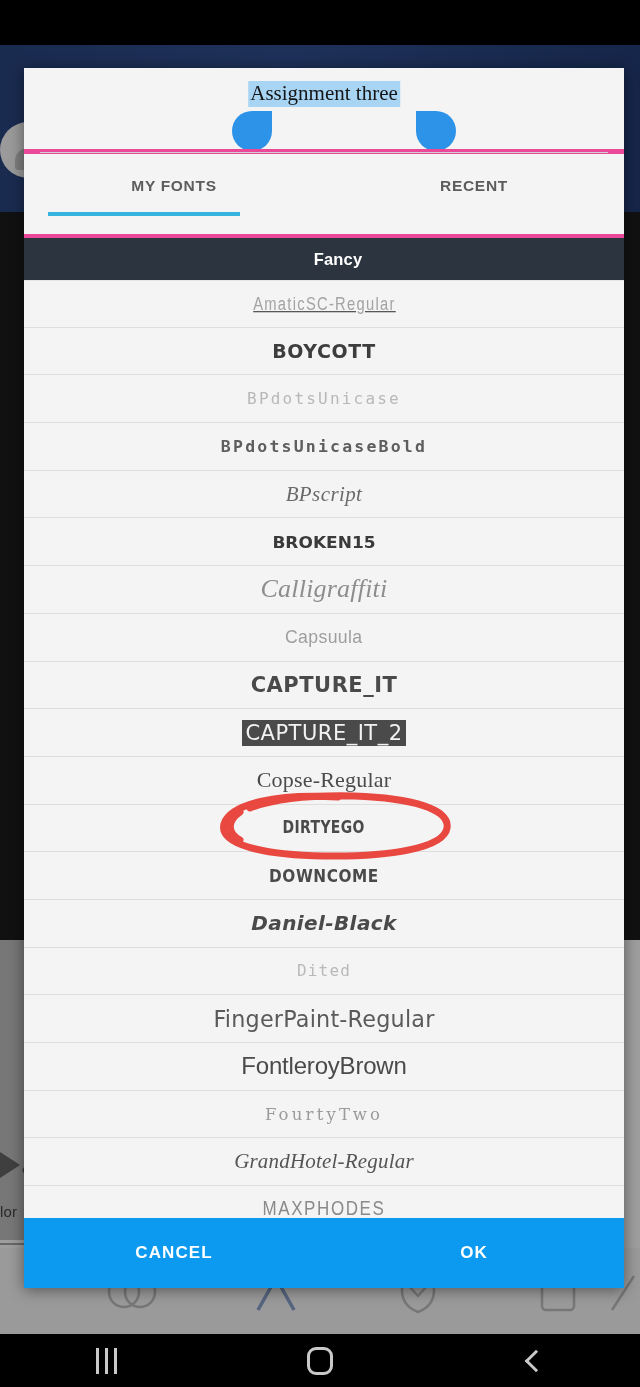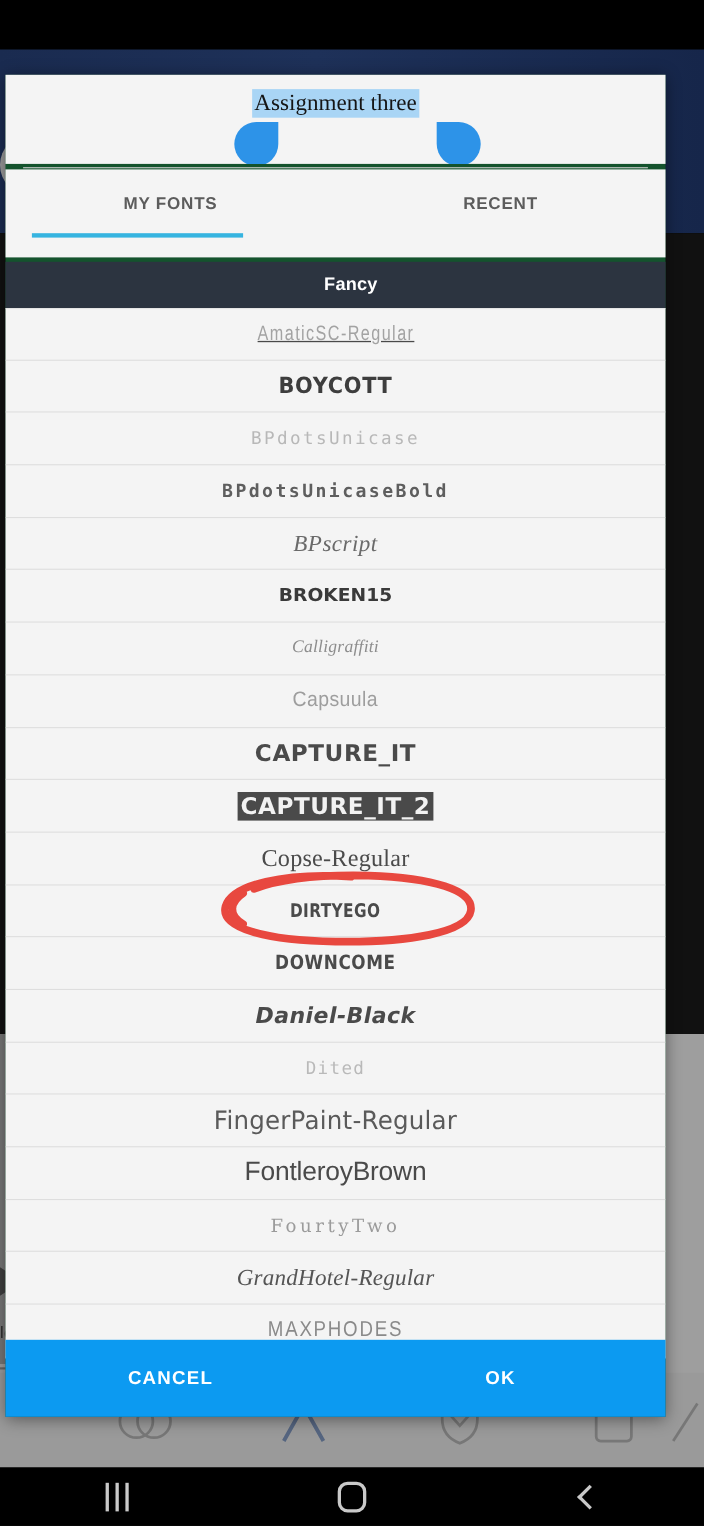--- a/index.html
+++ b/index.html
@@ -61,22 +61,22 @@
     position:absolute; left:0; top:1248px; width:640px; height:86px;
     background:#9a9a9a;
   }
   .bg-bottom-icons {
     position:absolute; left:0; top:1248px; width:640px; height:86px;
   }
   .bg-bottom-icons svg { position:absolute; top:22px; opacity:.55; }
 
   
   .dialog {
-    position:absolute; left:5px; top:68px; width:600px; height:1220px;
-    background:#14532d;
+    position:absolute; left:24px; top:68px; width:600px; height:1220px;
+    background:#ec4899;
     box-shadow:0 2px 14px rgba(0,0,0,.45);
   }
 
   
   .preview {
     position:absolute; left:0; top:0; width:600px; height:81px;
     background:#f4f4f4; overflow:hidden;
   }
   .preview-text {
     position:absolute; left:50%; top:13px; transform:translateX(-50%);
@@ -131,24 +131,24 @@
   }
   .font-row:first-child { border-top:1px solid #e4e4e4;text-decoration:underline; }
 
   
   .f-amatic   { font-family:"Liberation Sans",sans-serif; font-size:16px; color:#a3a3a3; letter-spacing:1.4px; font-stretch:condensed; transform:scaleX(.92) scaleY(1.18); }
   .f-boycott  { font-family:"DejaVu Sans",sans-serif; font-size:19px; font-weight:bold; color:#3d3d3d; letter-spacing:.6px; transform:scaleY(1.06); }
   .f-bpdots   { font-family:"DejaVu Sans Mono",monospace; font-size:16px; color:#b8b8b8; letter-spacing:2.2px; }
   .f-bpdotsb  { font-family:"DejaVu Sans Mono",monospace; font-size:16.5px; color:#5e5e5e; letter-spacing:2.2px; font-weight:bold; }
   .f-bpscript { font-family:"Liberation Serif",serif; font-style:italic; font-size:21px; color:#6a6a6a; letter-spacing:.4px;text-align:right; }
   .f-broken   { font-family:"DejaVu Sans",sans-serif; font-size:17px; font-weight:bold; color:#3a3a3a; letter-spacing:0px; transform:scaleY(.95); }
-  .f-calli    { font-family:"Liberation Serif",serif; font-style:italic; font-size:16px; color:#8d8d8d; letter-spacing:.2px; }
+  .f-calli    { font-family:"Liberation Serif",serif; font-style:italic; font-size:26px; color:#8d8d8d; letter-spacing:.2px; }
   .f-capsuula { font-family:"Liberation Sans",sans-serif; font-size:19px; color:#9e9e9e; letter-spacing:.4px; transform:scaleX(.93); }
   .f-capture  { font-family:"DejaVu Sans",sans-serif; font-size:21px; font-weight:bold; color:#4a4a4a; letter-spacing:.5px; }
-  .f-capture2 { font-family:"DejaVu Sans",sans-serif; font-size:21px; font-weight:bold; color:#f2f2f2; background:#4a4a4a; letter-spacing:.5px; padding:1px 3px; }
+  .f-capture2 { font-family:"DejaVu Sans",sans-serif; font-size:21px; font-weight:normal; color:#f2f2f2; background:#4a4a4a; letter-spacing:.5px; padding:1px 3px; }
   .f-copse    { font-family:"Liberation Serif",serif; font-size:22px; color:#4b4b4b; letter-spacing:.2px; }
   .f-dirtyego { font-family:"DejaVu Sans",sans-serif; font-size:15.5px; font-weight:bold; color:#4a4a4a; letter-spacing:.4px; transform:scaleY(1.1) scaleX(.9); }
   .f-downcome { font-family:"DejaVu Sans",sans-serif; font-size:17px; font-weight:bold; color:#4a4a4a; letter-spacing:.6px; transform:scaleY(1.05) scaleX(.9); }
   .f-daniel   { font-family:"DejaVu Sans",sans-serif; font-style:italic; font-size:20px; font-weight:bold; color:#4a4a4a; letter-spacing:.4px; }
   .f-dited    { font-family:"DejaVu Sans Mono",monospace; font-size:16px; color:#b9b9b9; letter-spacing:1.2px; }
   .f-finger   { font-family:"DejaVu Sans",sans-serif; font-size:23px; color:#5a5a5a; letter-spacing:.2px; transform:scaleX(.97); }
   .f-fontleroy{ font-family:Liberation Sans, sans-serif; font-size:24px; color:#4a4a4a; letter-spacing:-.2px; }
   .f-fourty   { font-family:"DejaVu Serif",serif; font-size:16.5px; color:#9b9b9b; letter-spacing:3.2px; }
   .f-grand    { font-family:"Liberation Serif",serif; font-style:italic; font-size:21px; color:#555; letter-spacing:.2px; }
   .f-maxphodes{ font-family:"Liberation Sans",sans-serif; font-size:17px; color:#8a8a8a; letter-spacing:1.6px; transform:scaleY(1.15); }

